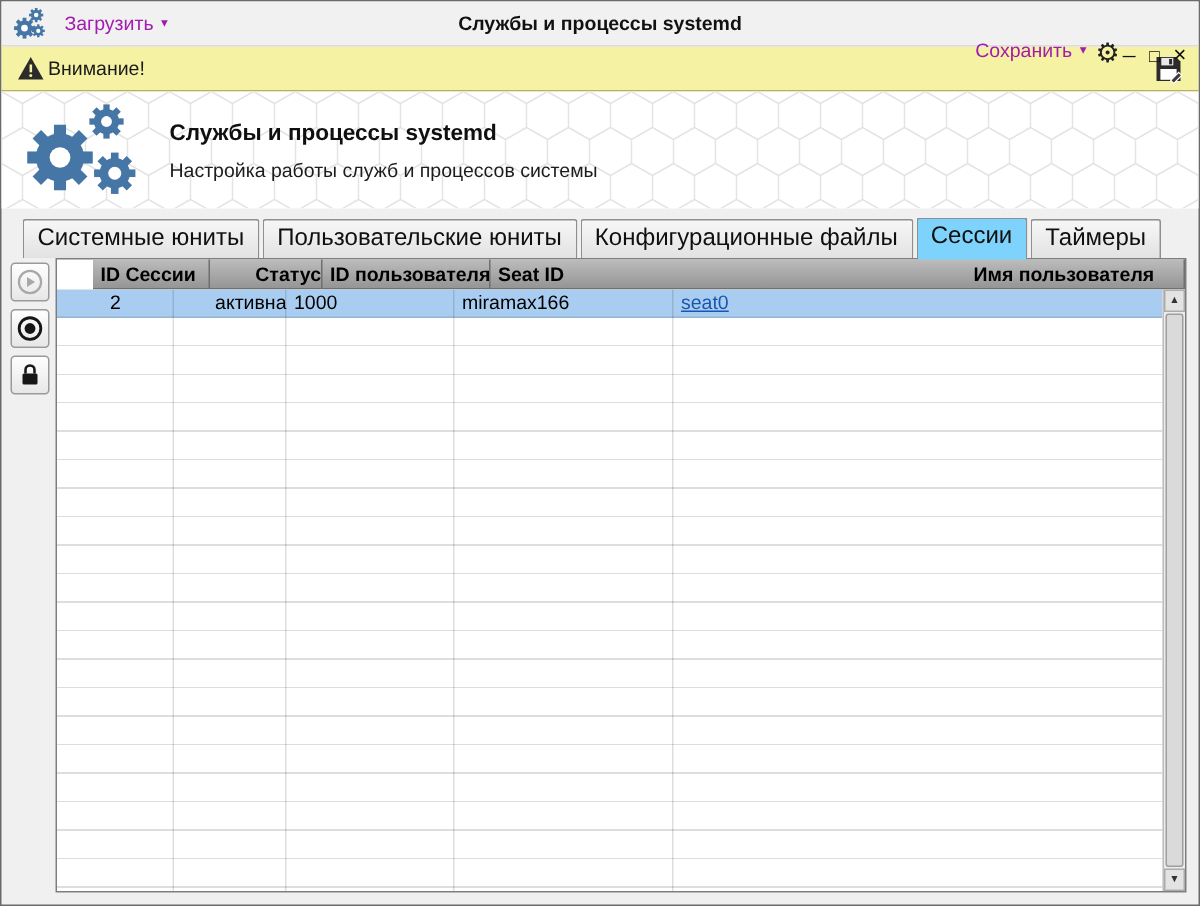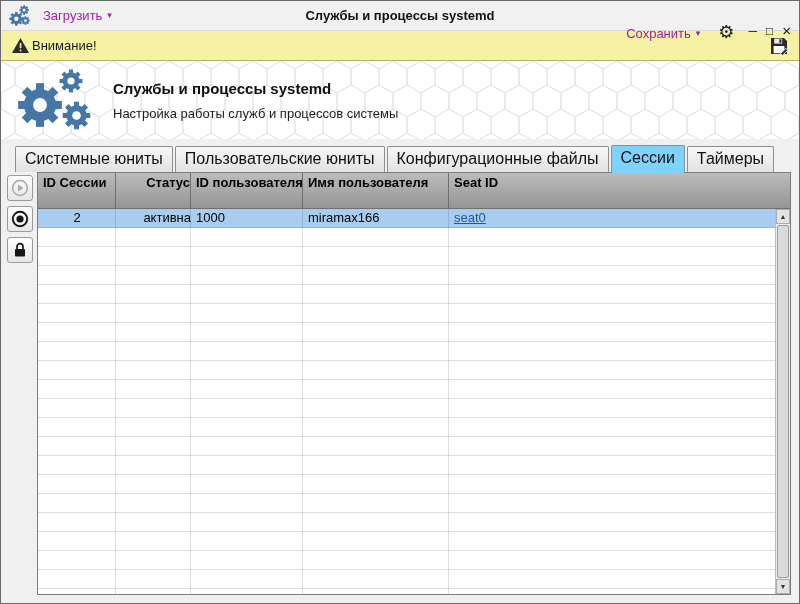--- a/index.html
+++ b/index.html
@@ -11,21 +11,21 @@
 
   
   .titlebar { height:30px; flex:0 0 auto; display:flex; align-items:center;
               padding:0 8px; background:#f1f1f1; border-bottom:1px solid #dcdcdc; position:relative; }
   .app-icon { width:22px; height:22px; flex:0 0 auto; }
   .tb-btn { display:flex; align-items:center; gap:5px; font-size:13px; color:#a21caf;
             padding:3px 6px; margin-left:6px; border-radius:3px; cursor:default; }
   .caret { font-size:9px; line-height:1; }
   .tb-title { position:absolute; left:0; right:0; text-align:center; font-weight:bold;
               font-size:13px; color:#111; pointer-events:none; }
-  .tb-right { margin-left:auto; display:flex; align-items:flex-start; gap:12px; z-index:1;margin-top:36px; }
+  .tb-right { margin-left:auto; display:flex; align-items:flex-end; z-index:1;margin-top:36px; }
   .gear-glyph { font-size:18px; color:#222; line-height:1; }
   .winctl { display:flex; align-items:center; gap:9px; margin-left:2px; color:#111; }
   .winctl .wc { font-size:12px; line-height:1; }
 
   
   .warningbar { height:30px; flex:0 0 auto; background:var(--warning-bg,#f6f2a3);
                 border-bottom:1px solid #b7b065; display:flex; align-items:center;
                 gap:2px; padding:0 10px; }
   .warn-text { font-size:13px; color:#1a1a1a; }
   .floppy-btn { margin-left:auto; display:flex; align-items:center; }
@@ -49,22 +49,22 @@
   
   .content { flex:1; min-height:0; display:flex; padding:0 8px 8px 6px; }
   .toolcol { width:30px; flex:0 0 auto; display:flex; flex-direction:column; gap:5px;
              align-items:center; padding:3px 4px 0 0; }
   .tool-btn { width:26px; height:26px; border:1px solid #9a9a9a; border-radius:3px;
               background:linear-gradient(#fefefe,#e7e7e7); display:flex;
               align-items:center; justify-content:center; }
 
   .panel { flex:1; min-width:0; border:1px solid #7d7d7d; background:#fff;
            display:flex; flex-direction:column; }
-  .thead { height:36px; flex:0 0 auto; display:flex;
-           background:linear-gradient(#bcbcbc,#959595); border-bottom:1px solid #6f6f6f; }
+  .thead { height:20px; flex:0 0 auto; display:flex;
+           background:linear-gradient(#bcbcbc,#959595); border-bottom:1px solid #6f6f6f;margin-left:24px; }
   .th { font-size:13px; font-weight:bold; color:#000; line-height:19px; padding-left:5px;
         border-right:1px solid #6f6f6f; white-space:nowrap; overflow:hidden; }
   .c0 { width:78px;  flex:0 0 auto; }
   .c1 { width:75px;  flex:0 0 auto;text-align:right; }
   .c2 { width:112px; flex:0 0 auto; }
   .c3 { width:146px; flex:0 0 auto; }
   .c4 { flex:1; border-right:none; min-width:0; }
 
   .body-wrap { flex:1; min-height:0; display:flex; }
   .tbody { flex:1; position:relative; overflow:hidden;
@@ -193,22 +193,22 @@
           <path d="M6 8 V5.6 a3 3 0 0 1 6 0 V8" fill="none" stroke="#161616" stroke-width="1.7"></path>
         </svg>
       </div>
     </div>
 
     <div class="panel">
       <div class="thead">
         <div class="th c0">ID Сессии</div>
         <div class="th c1">Статус</div>
         <div class="th c2">ID пользователя</div>
+        <div class="th c4">Seat ID</div>
         <div class="th c3">Имя пользователя</div>
-        <div class="th c4">Seat ID</div>
       </div>
 
       <div class="body-wrap">
         <div class="tbody">
           <div class="row selected">
             <div class="td c0 center">2</div>
             <div class="td c1">активна</div>
             <div class="td c2">1000</div>
             <div class="td c3">miramax166</div>
             <div class="td c4"><a class="seat-link">seat0</a></div>

